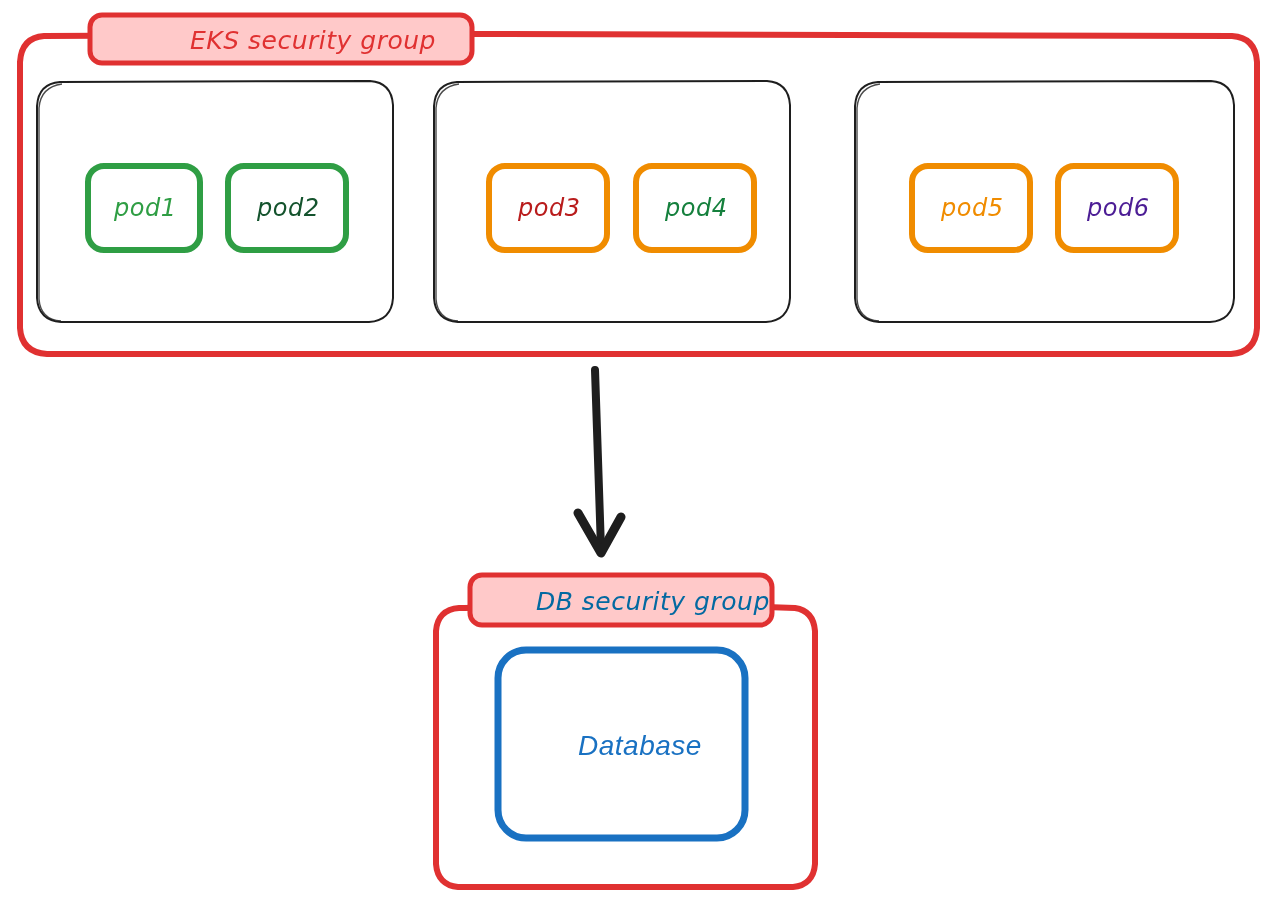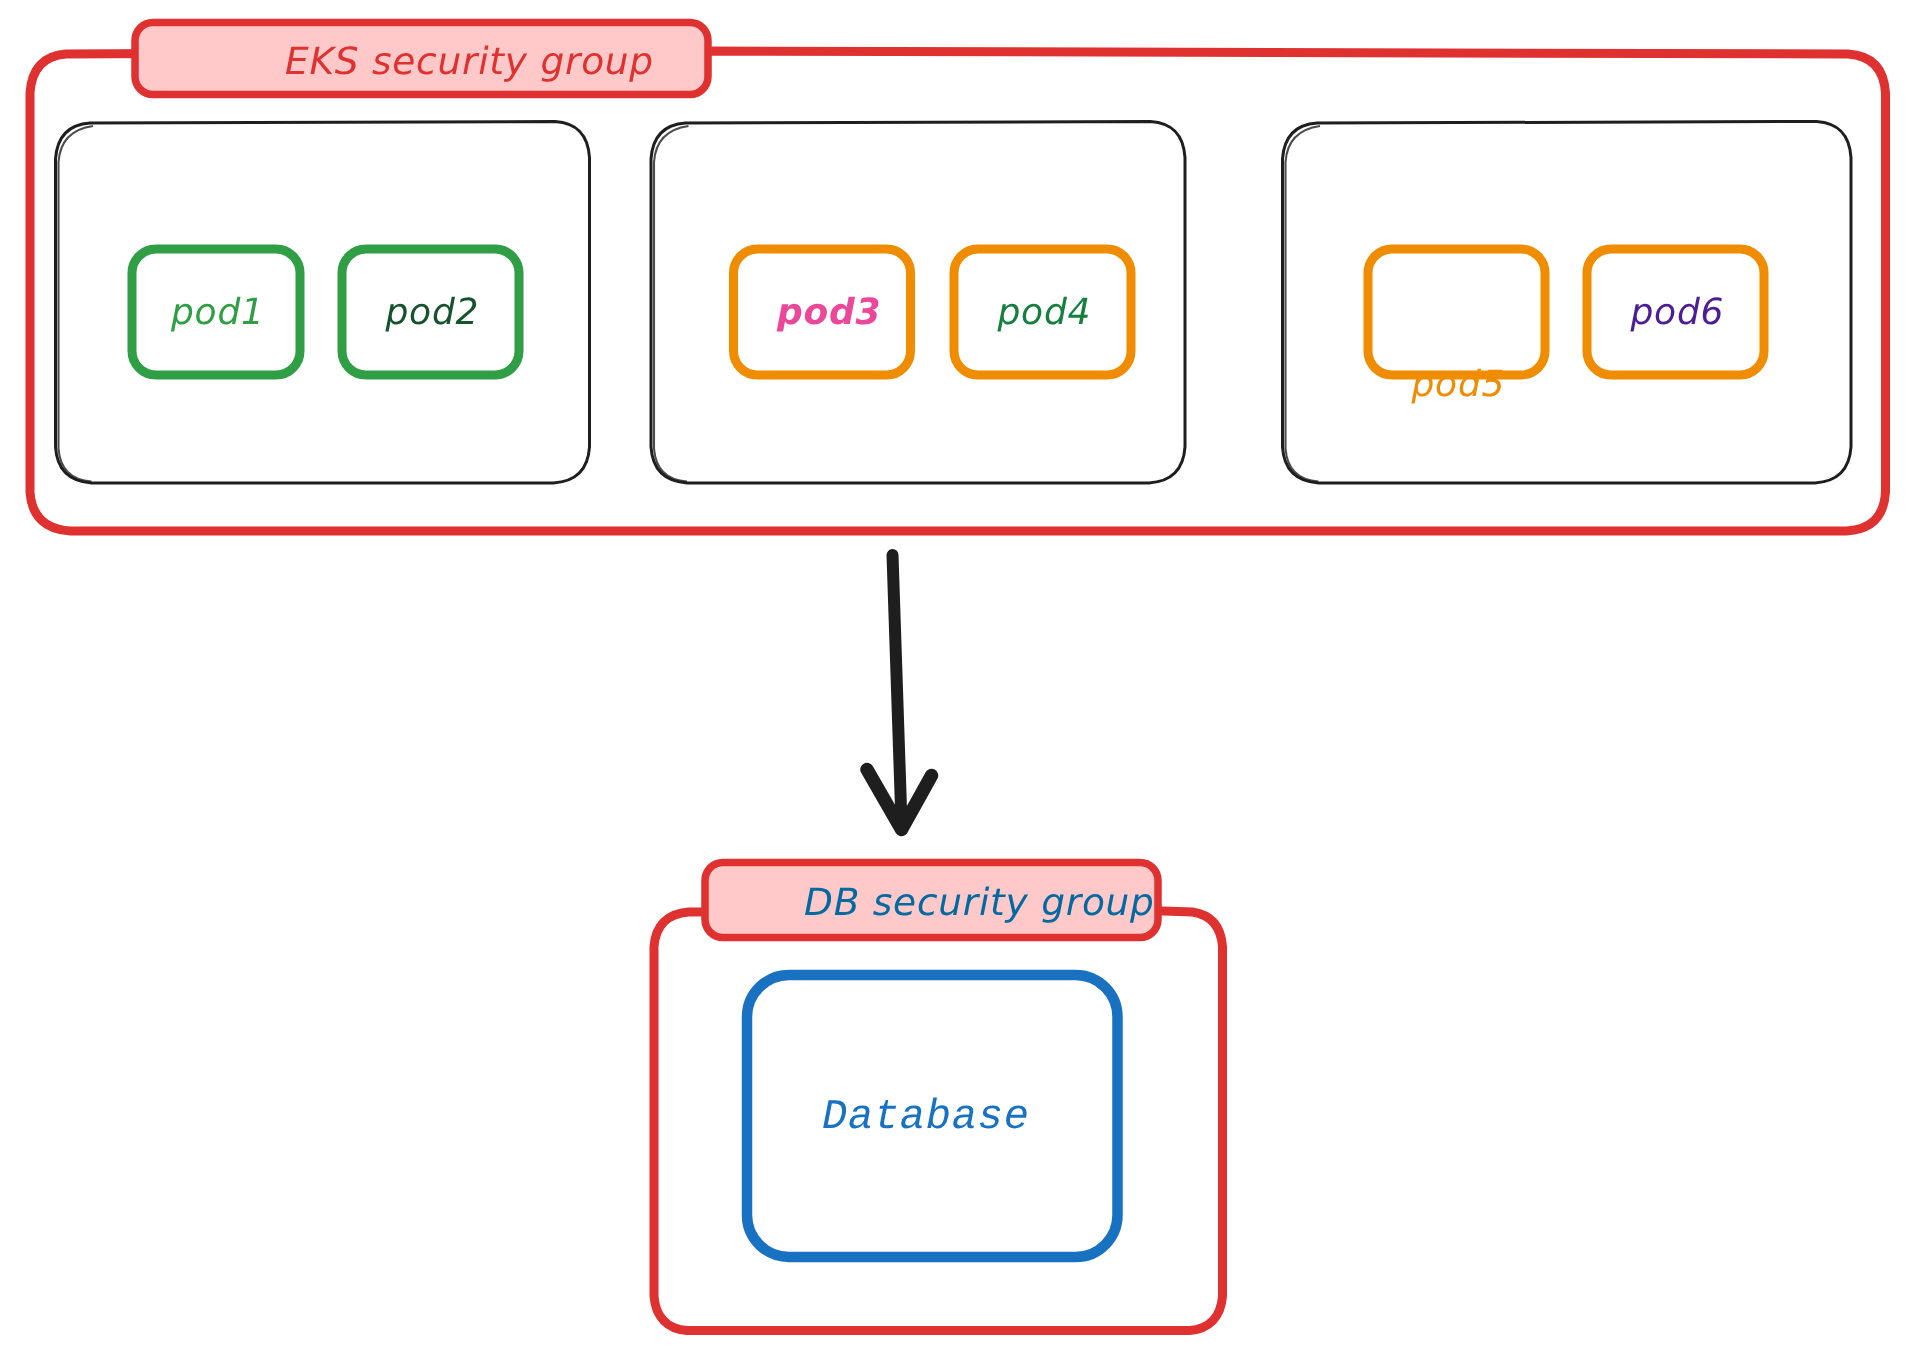--- a/index.html
+++ b/index.html
@@ -40,24 +40,25 @@
   }
 
   .pod-label-text {
     font-family: "DejaVu Sans", sans-serif;
     font-size: 24px;
     font-weight: 400;
     font-style: italic;
   }
 
   .db-label-text {
-    font-family: Liberation Mono, monospace;
+    font-family: Liberation Sans, sans-serif;
     font-size: 28px;
     font-weight: 400;
     font-style: italic;
+    margin-left: 30px;
   }
 </style>
 </head>
 <body>
 
 <svg id="canvas" viewBox="0 0 1280 908" xmlns="http://www.w3.org/2000/svg">
 
   <g>
     <path d="M 44 36
          L 470 34
@@ -161,18 +162,18 @@
     <rect x="498" y="650" width="247" height="188" rx="28" ry="28" fill="#ffffff" stroke="#1971c2" stroke-width="7"></rect>
   </g>
 </svg>
 
 <div class="lbl sg-label-text" style="left:146px; top:26px; color:#e03131;">EKS security group</div>
 
 <div class="lbl sg-label-text" style="left:492px; top:587px; color:#0369a1;">DB security group</div>
 
 <div class="lbl pod-label-text" style="left:114px; top:194px; color:#2f9e44;">pod1</div>
 <div class="lbl pod-label-text" style="left:257px; top:194px; color:#14532d;">pod2</div>
-<div class="lbl pod-label-text" style="left:518px; top:194px; color:#ec4899;font-weight:bold;">pod3</div>
+<div class="lbl pod-label-text" style="left:518px; top:194px; color:#b91c1c;">pod3</div>
 <div class="lbl pod-label-text" style="left:665px; top:194px; color:#15803d;">pod4</div>
-<div class="lbl pod-label-text" style="left:941px; top:194px; color:#f08c00;margin-top:48px;">pod5</div>
+<div class="lbl pod-label-text" style="left:941px; top:194px; color:#f08c00;">pod5</div>
 <div class="lbl pod-label-text" style="left:1087px; top:194px; color:#4c1d95;">pod6</div>
 
 <div class="lbl db-label-text" style="left:548px; top:730px; color:#1971c2;">Database</div>
 
 </body></html>

